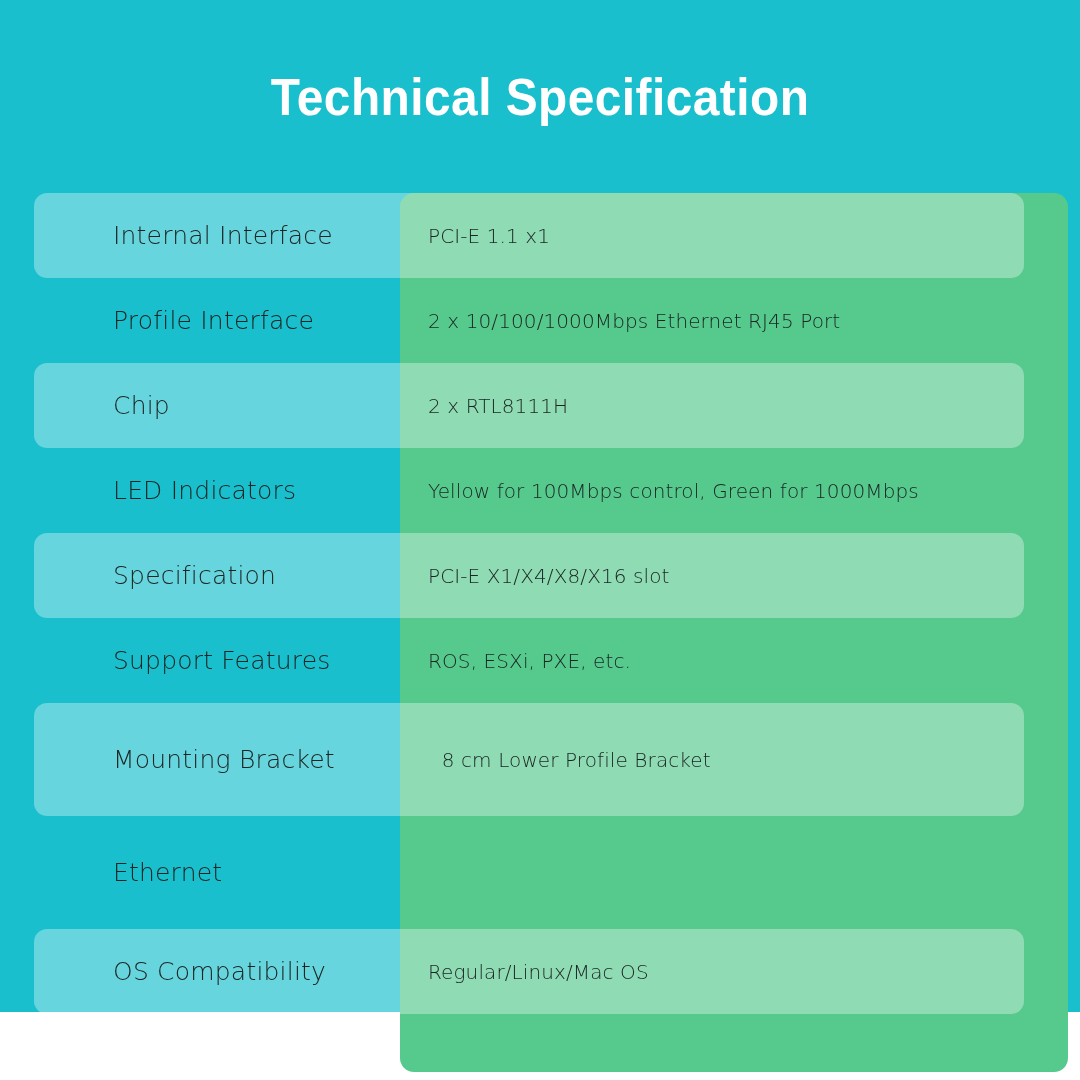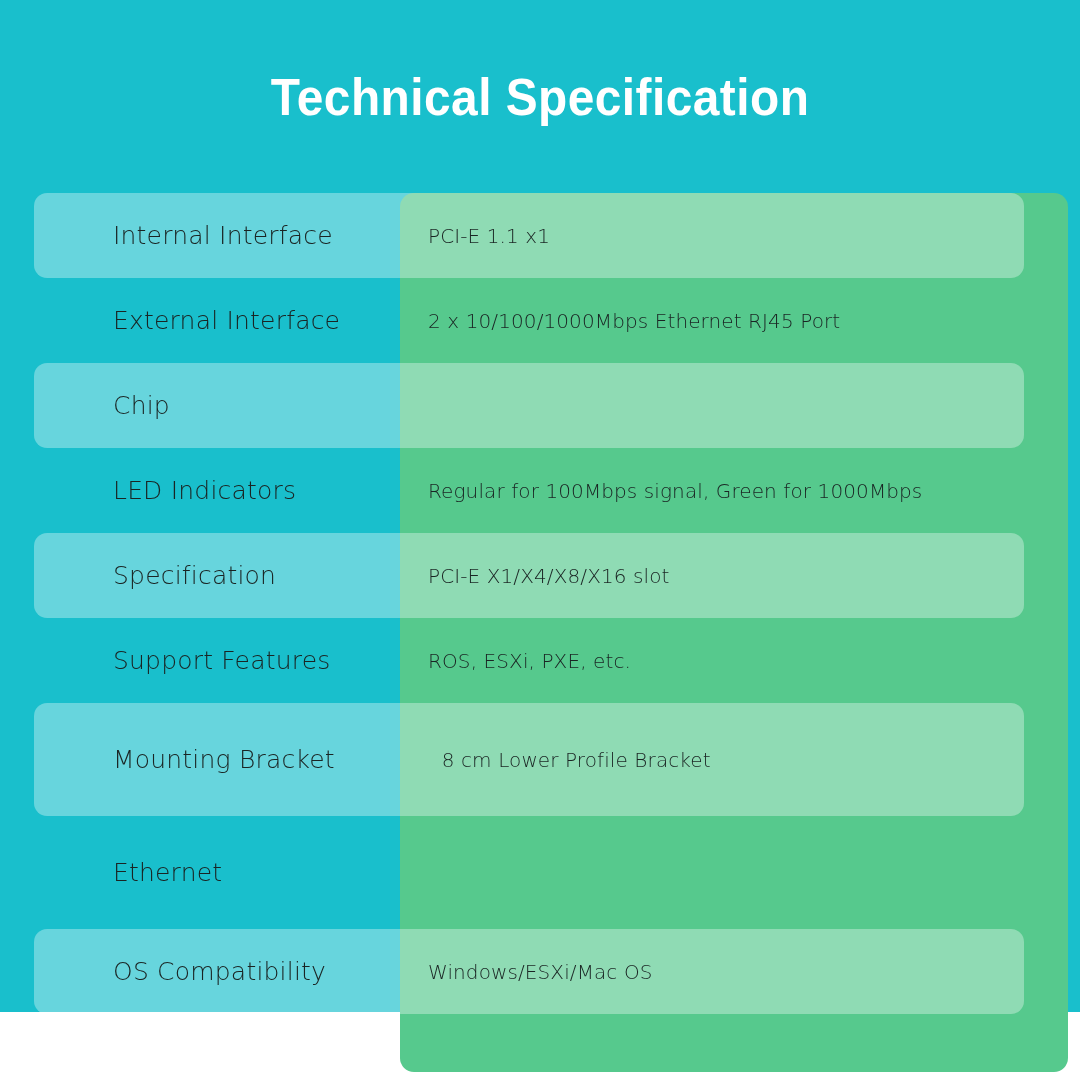--- a/index.html
+++ b/index.html
@@ -138,34 +138,37 @@
   <div id="spec-table">
 
     <div class="spec-row alt h-std">
       <div class="spec-label">Internal Interface</div>
       <div class="spec-value">
         <span class="vline">PCI-E 1.1 x1</span>
       </div>
     </div>
 
     <div class="spec-row h-std">
-      <div class="spec-label">External Interface</div>
+      <div class="spec-label">Profile Interface</div>
       <div class="spec-value">
         <span class="vline">2 x 10/100/1000Mbps Ethernet RJ45 Port</span>
       </div>
     </div>
 
     <div class="spec-row alt h-std">
       <div class="spec-label">Chip</div>
+      <div class="spec-value">
+        <span class="vline">2 x RTL8111H</span>
+      </div>
     </div>
 
     <div class="spec-row h-std">
       <div class="spec-label">LED Indicators</div>
       <div class="spec-value">
-        <span class="vline">Regular for 100Mbps signal, Green for 1000Mbps</span>
+        <span class="vline">Yellow for 100Mbps control, Green for 1000Mbps</span>
       </div>
     </div>
 
     <div class="spec-row alt h-std">
       <div class="spec-label">Specification</div>
       <div class="spec-value">
         <span class="vline">PCI-E X1/X4/X8/X16 slot</span>
       </div>
     </div>
 
@@ -183,18 +186,18 @@
       </div>
     </div>
 
     <div class="spec-row small h-tall">
       <div class="spec-label">Ethernet</div>
     </div>
 
     <div class="spec-row alt h-std">
       <div class="spec-label">OS Compatibility</div>
       <div class="spec-value">
-        <span class="vline">Windows/ESXi/Mac OS</span>
+        <span class="vline">Regular/Linux/Mac OS</span>
       </div>
     </div>
 
   </div>
 </div>
 
 </body></html>

